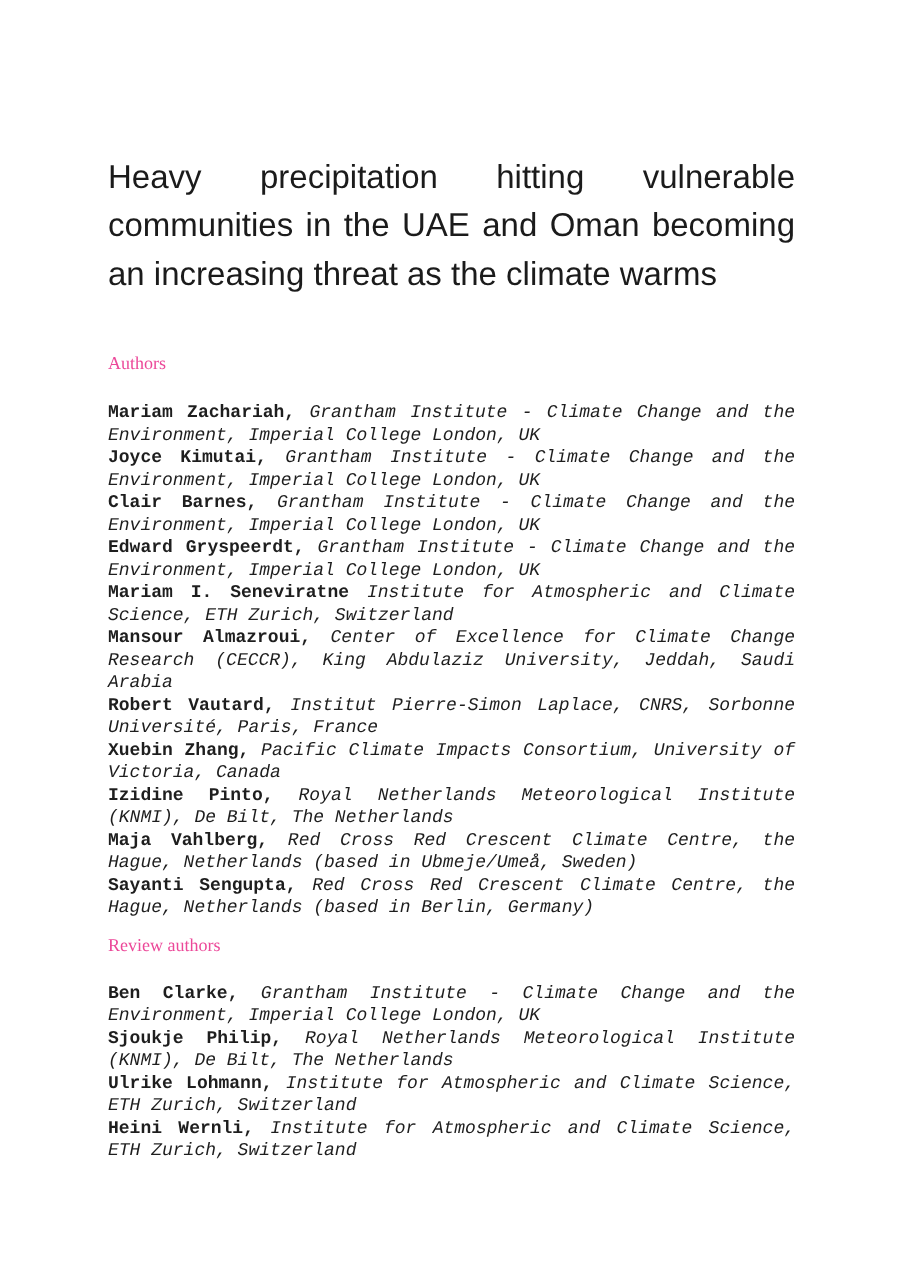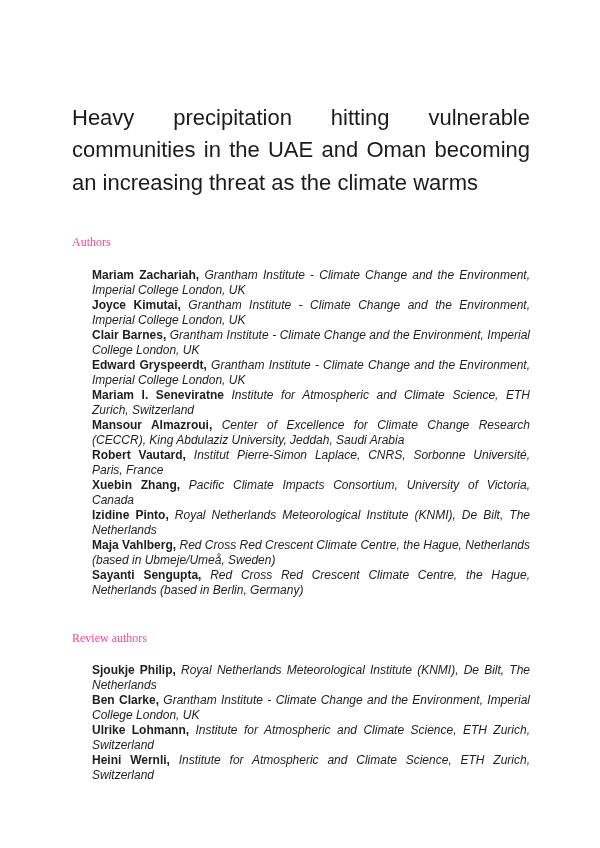--- a/index.html
+++ b/index.html
@@ -25,28 +25,27 @@
     text-align: justify;
   }
   .section-heading {
     font-family: "Liberation Serif", serif;
     font-size: 12px;
     line-height: 17.5px;
     font-weight: 400;
     color: #ec4899;
   }
   .heading-authors { margin-top: 35px; }
-  .heading-review { margin-top: 32px; }
+  .heading-review { margin-top: 9px; }
   .author-list {
     margin-top: 16px;
-    font-family: Liberation Sans, sans-serif;
+    font-family: Liberation Mono, monospace;
     font-size: 12px;
     line-height: 15px;
     color: #1e1e1e;
-    margin-left: 20px;
   }
   .entry { text-align: justify; }
   .name { font-weight: bold; font-style: normal; }
   .aff { font-style: italic; }
 </style>
 </head>
 <body>
 
 <div class="page">
   <div class="content">
@@ -99,26 +98,26 @@
       <div class="entry">
         <span class="name">Sayanti Sengupta,</span>
         <span class="aff">Red Cross Red Crescent Climate Centre, the Hague, Netherlands (based in Berlin, Germany)</span>
       </div>
     </div>
 
     <div class="section-heading heading-review">Review authors</div>
 
     <div class="author-list">
       <div class="entry">
+        <span class="name">Ben Clarke,</span>
+        <span class="aff">Grantham Institute - Climate Change and the Environment, Imperial College London, UK</span>
+      </div>
+      <div class="entry">
         <span class="name">Sjoukje Philip,</span>
         <span class="aff">Royal Netherlands Meteorological Institute (KNMI), De Bilt, The Netherlands</span>
-      </div>
-      <div class="entry">
-        <span class="name">Ben Clarke,</span>
-        <span class="aff">Grantham Institute - Climate Change and the Environment, Imperial College London, UK</span>
       </div>
       <div class="entry">
         <span class="name">Ulrike Lohmann,</span>
         <span class="aff">Institute for Atmospheric and Climate Science, ETH Zurich, Switzerland</span>
       </div>
       <div class="entry">
         <span class="name">Heini Wernli,</span>
         <span class="aff">Institute for Atmospheric and Climate Science, ETH Zurich, Switzerland</span>
       </div>
     </div>

